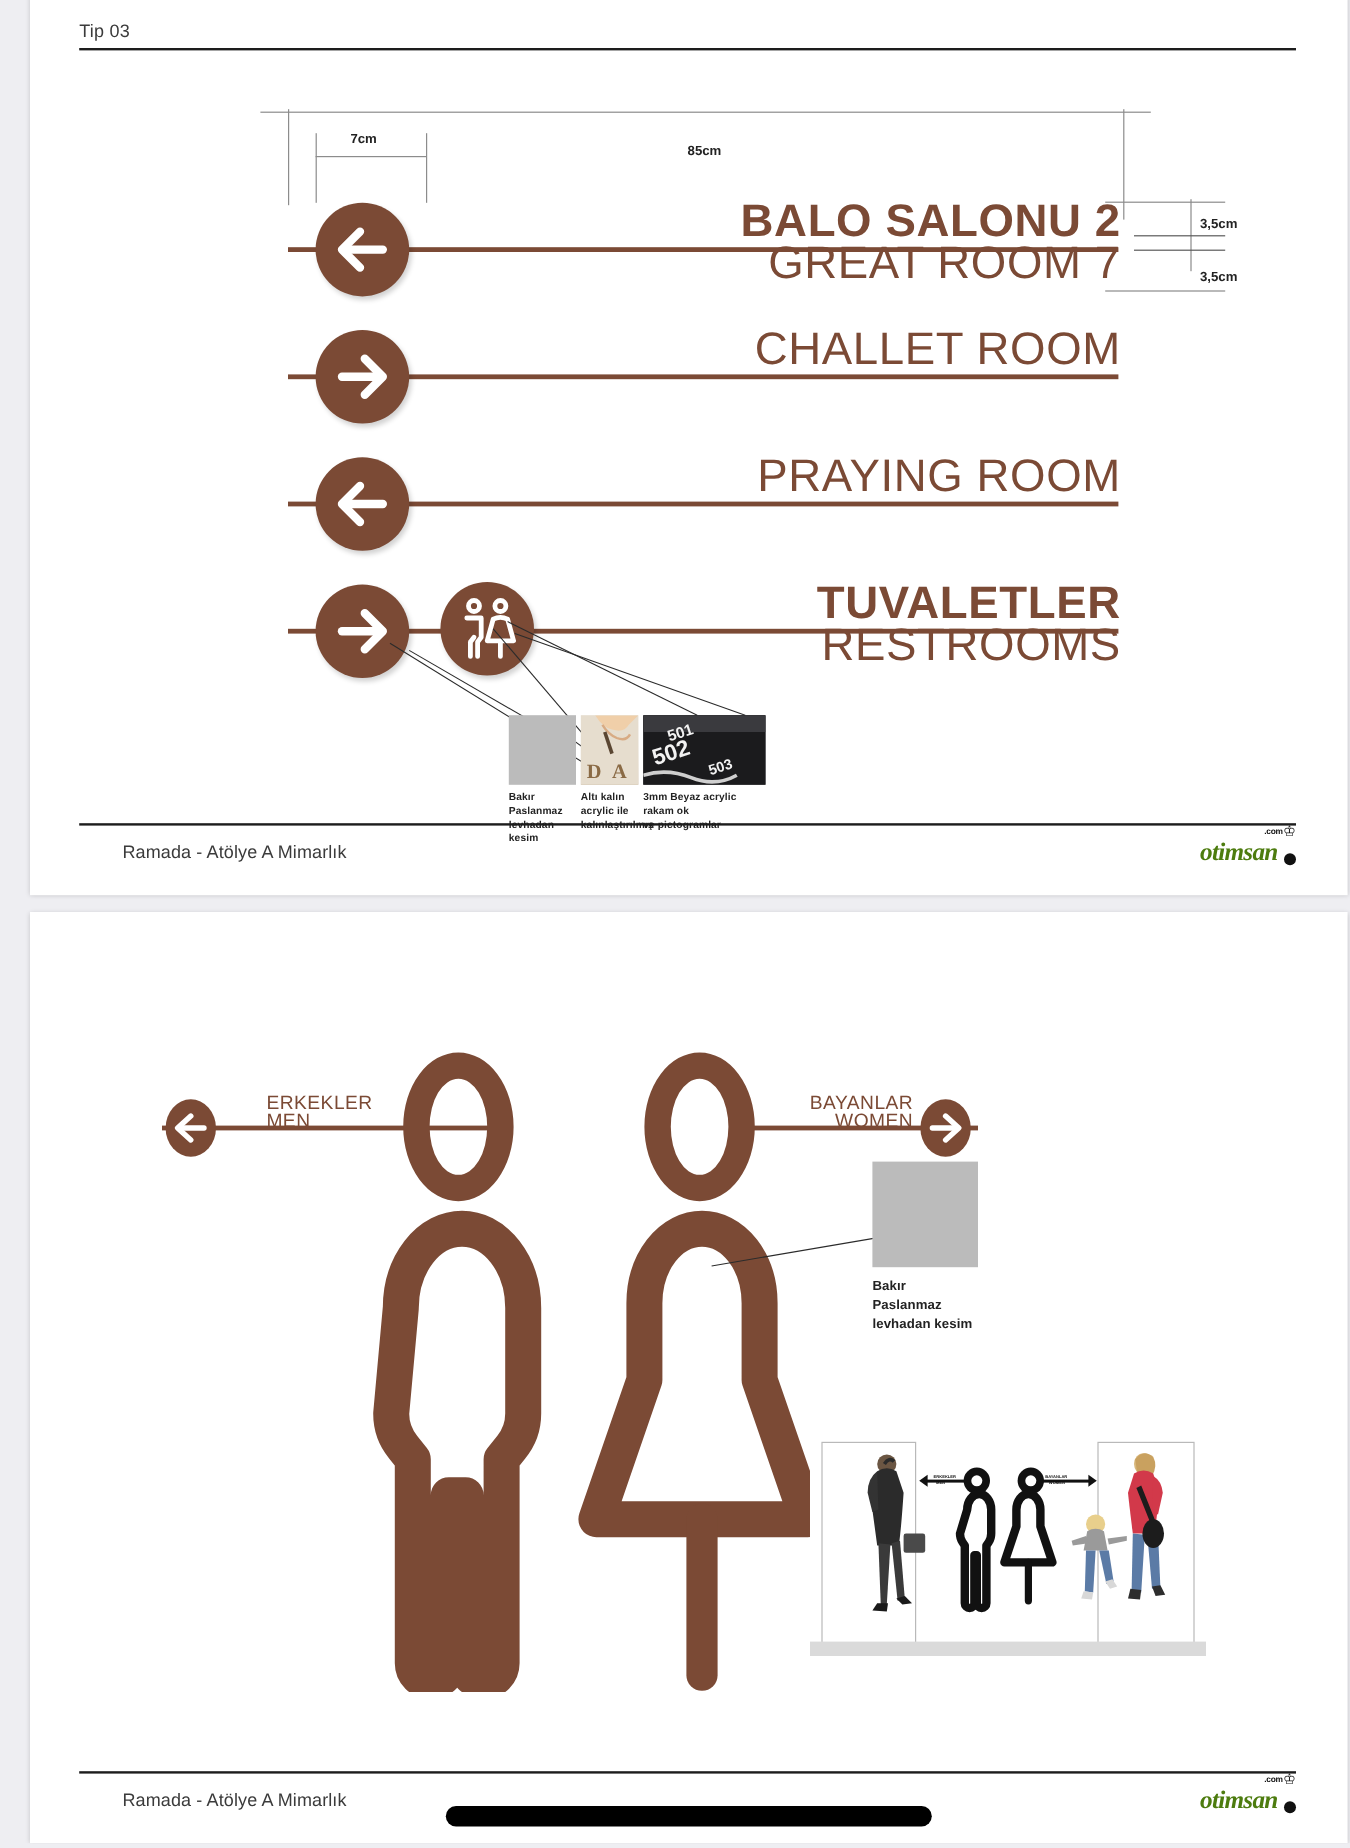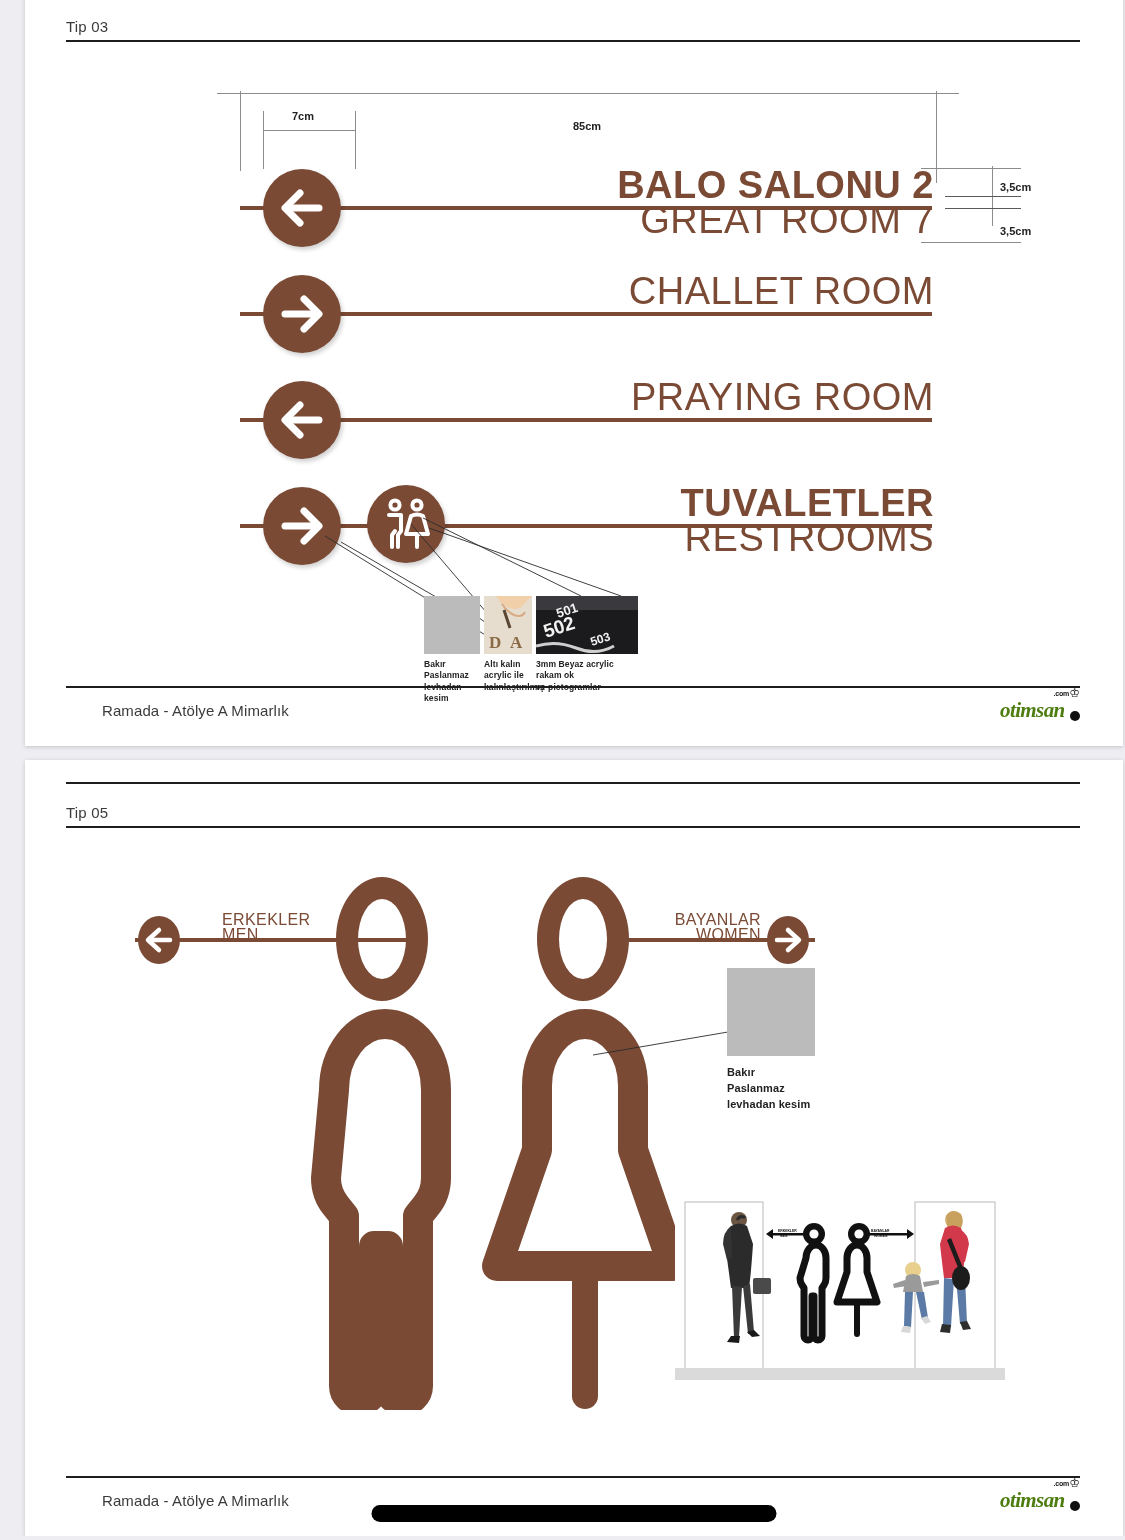--- a/index.html
+++ b/index.html
@@ -293,23 +293,20 @@
         <span class="wordmark">otimsan</span>
         <span class="dotcom">.com</span>
         <span class="crown">♔</span>
         <span class="dot"></span>
       </div>
     </div>
   </section>
 
   <section class="page" id="page-2">
 
-    <div class="page-header">
-      <span class="tip-label">Tip 05</span>
-    </div>
 
     <div class="stage">
 
       <div style="position:absolute;left:110px;top:178px;width:280px;height:4px;background:#7b4a35;"></div>
       <div class="sm-arrow" style="left:110px;top:155px;">
         <svg width="48" height="50" viewBox="0 0 48 50" aria-hidden="true">
           <ellipse cx="24" cy="25" rx="21" ry="24" fill="#7b4a35"></ellipse>
           <g stroke="#ffffff" stroke-width="4.5" fill="none" stroke-linecap="round" stroke-linejoin="round">
             <path d="M35 25 H15"></path>
               <path d="M24 15 L13 25 L24 35"></path>

